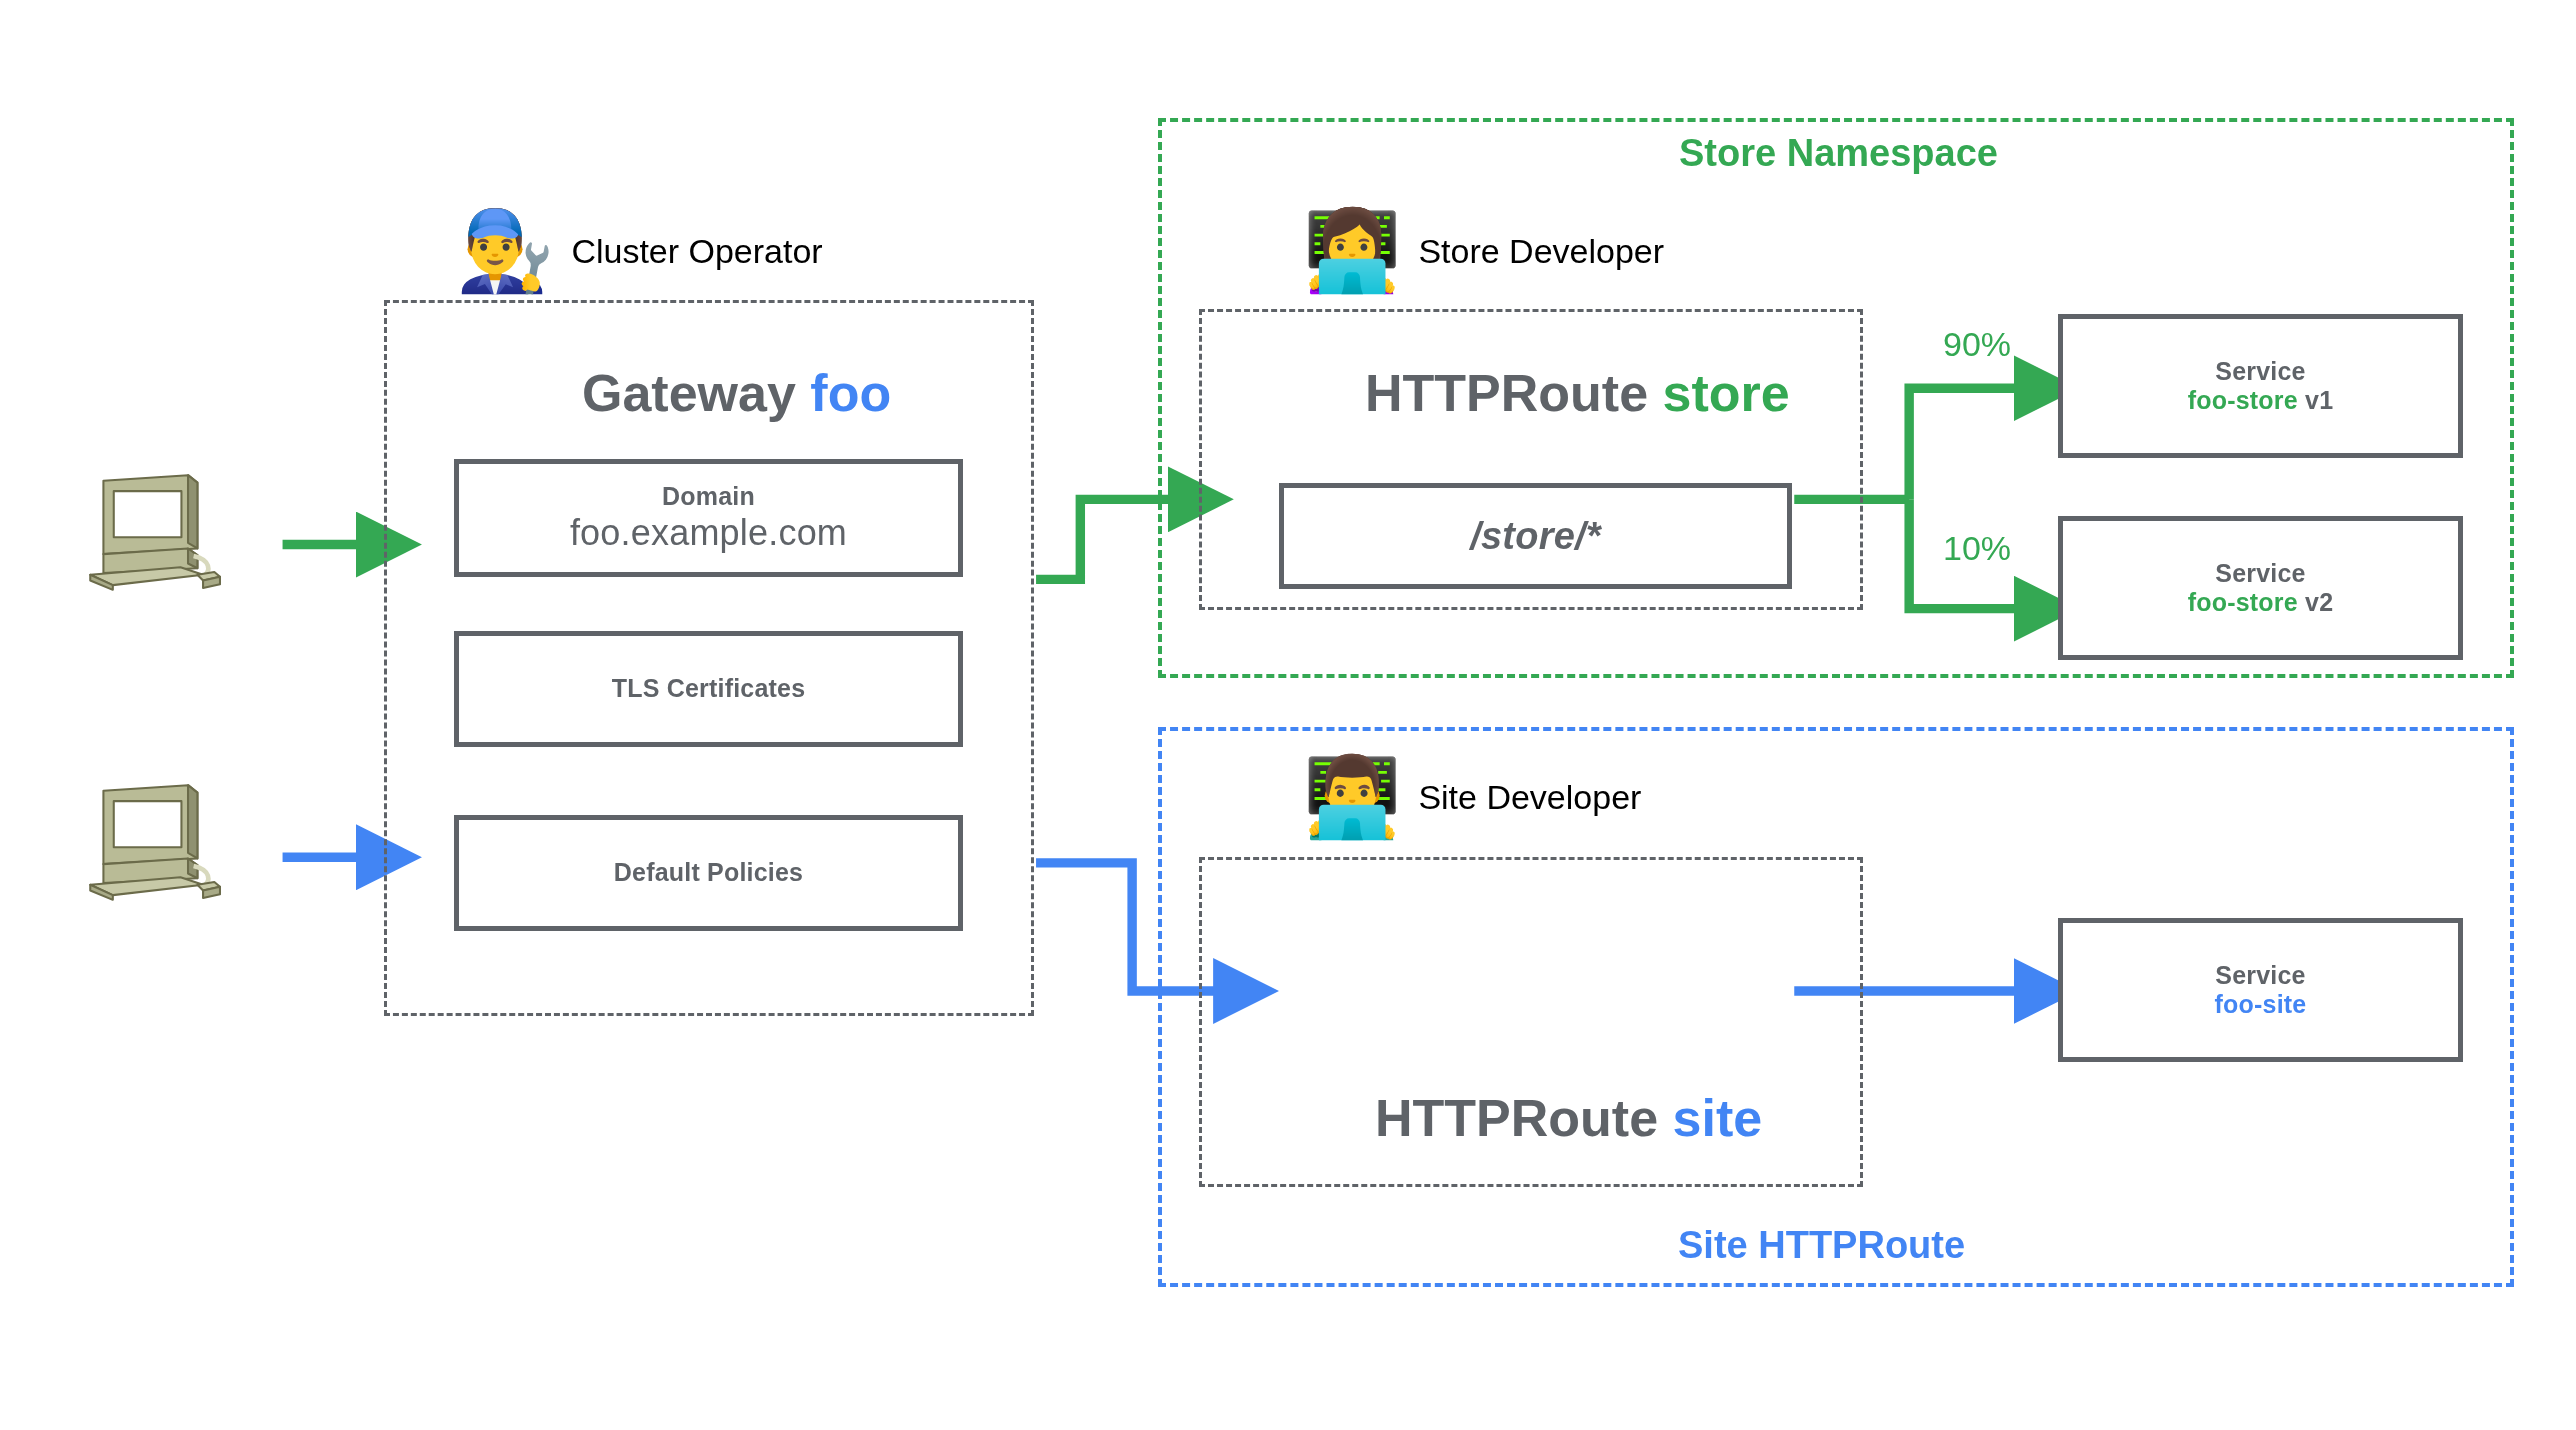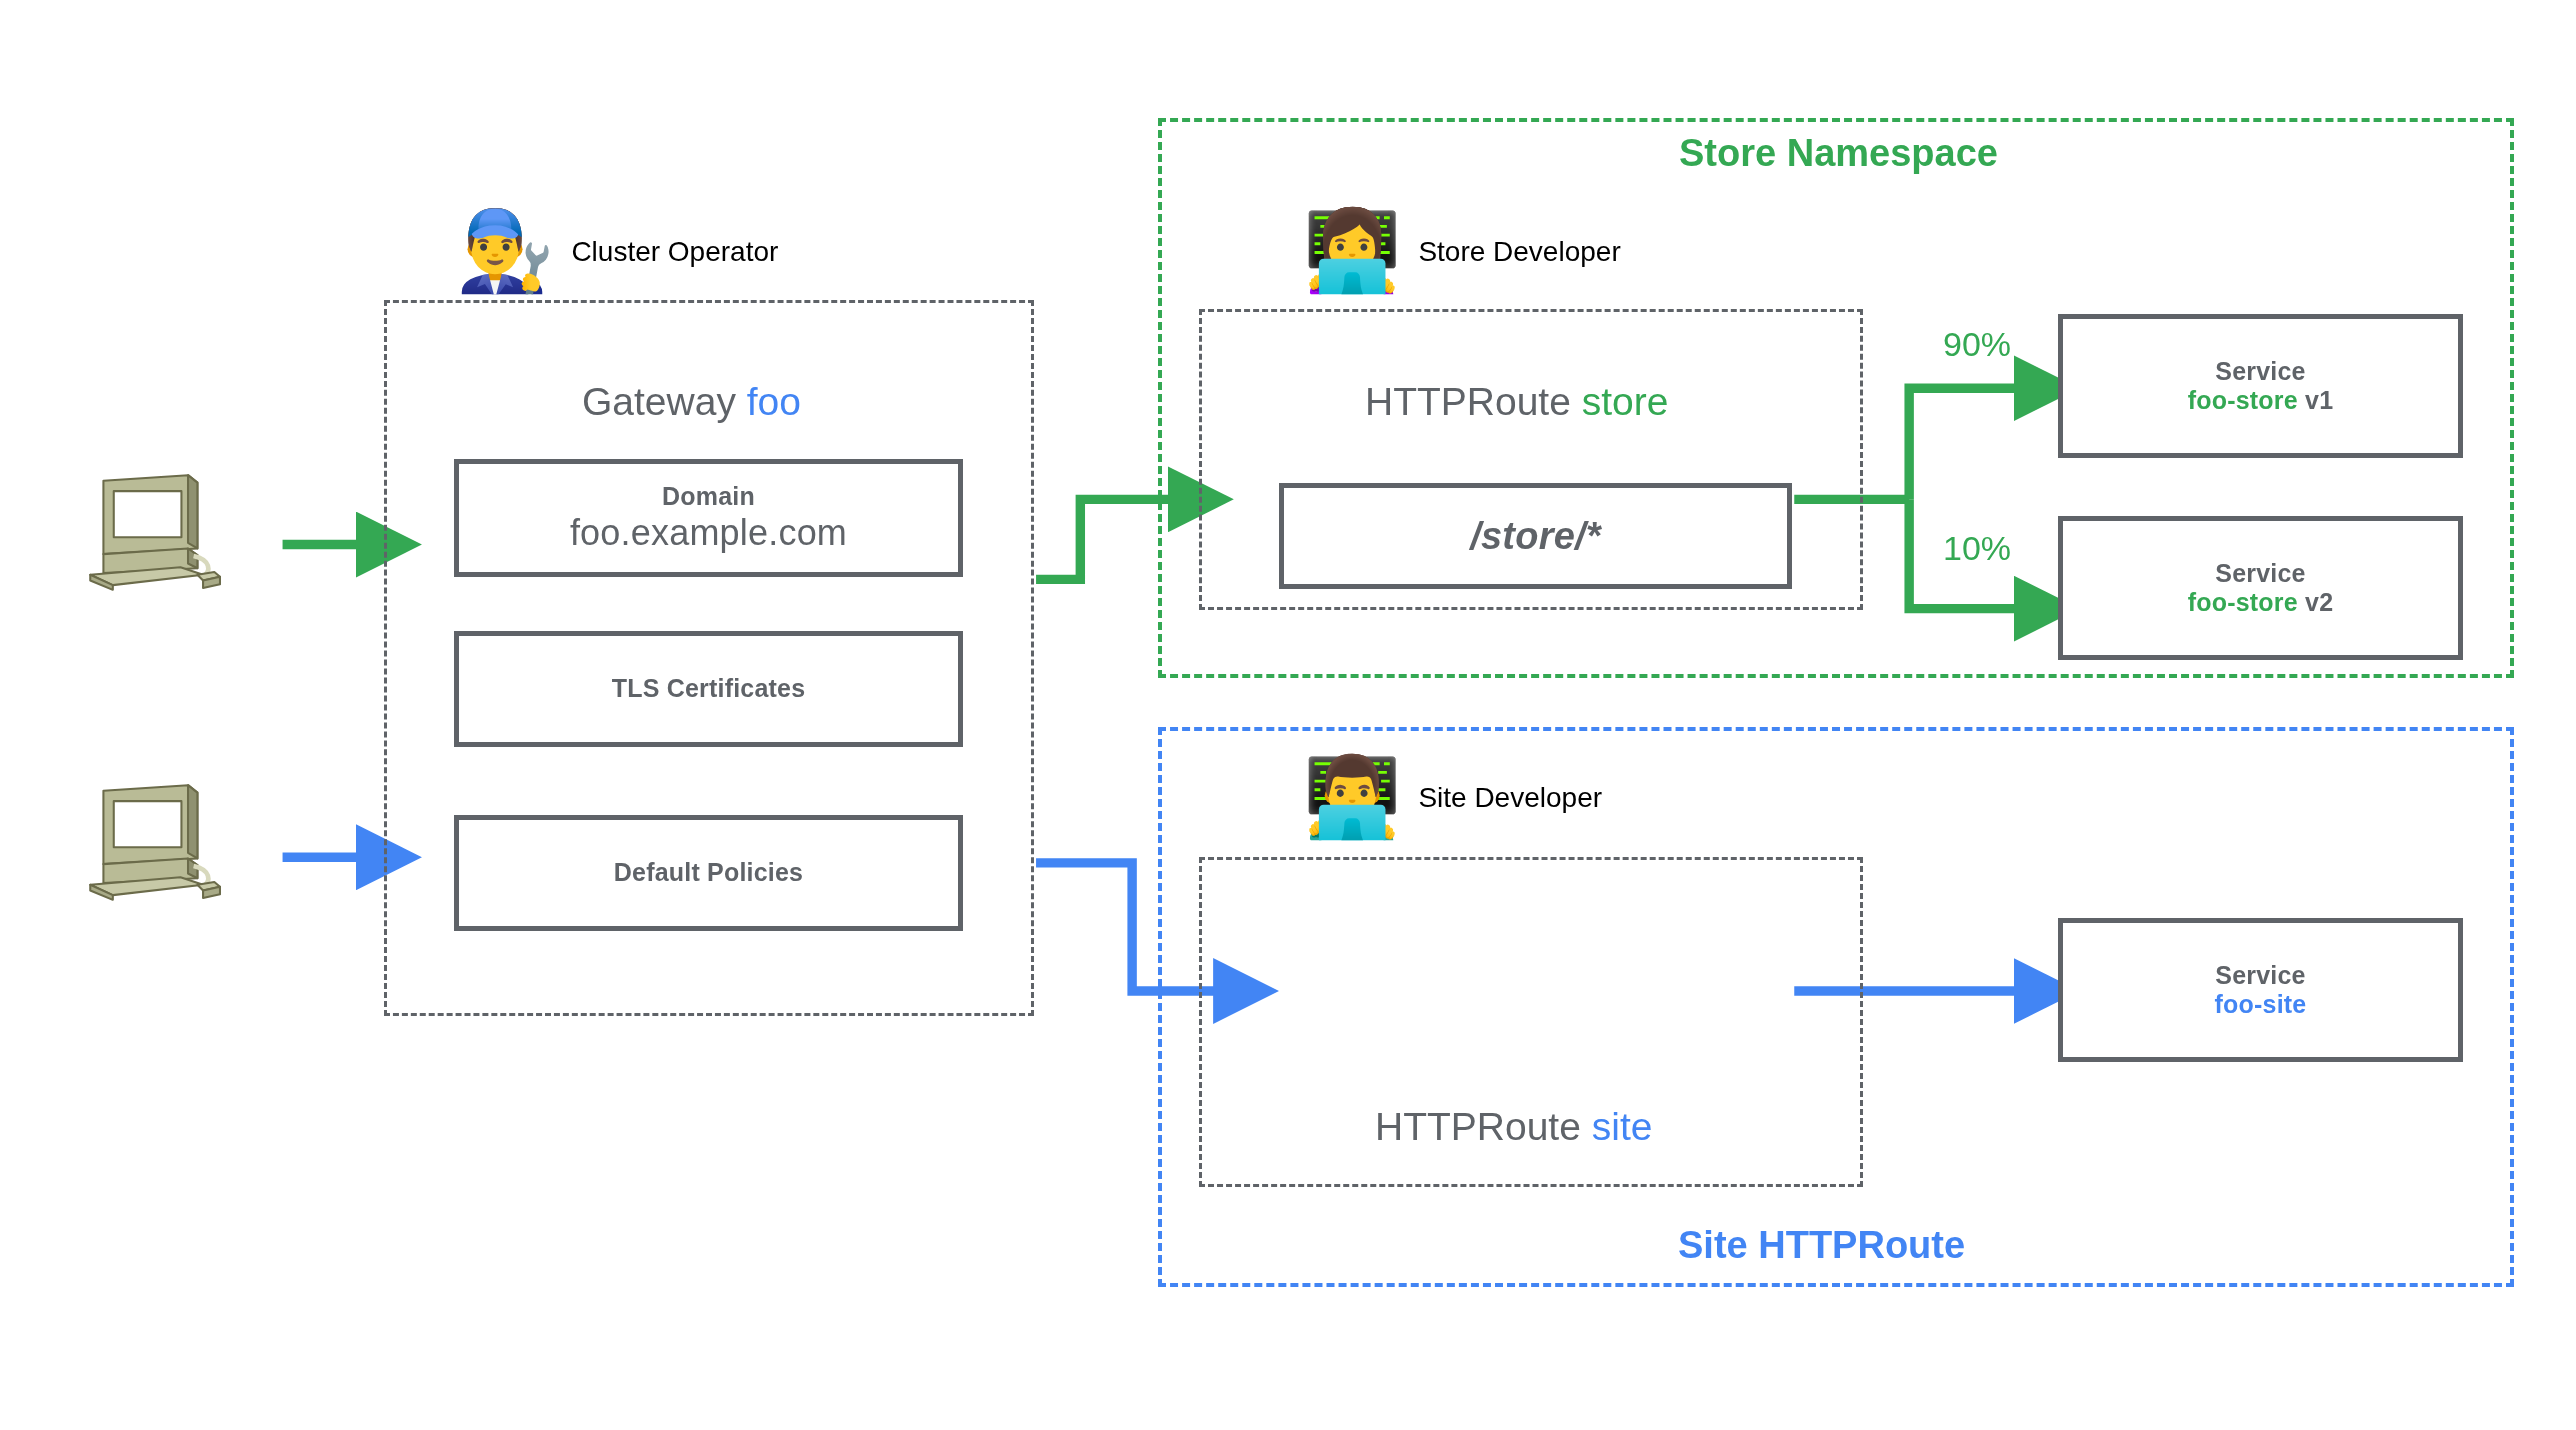--- a/index.html
+++ b/index.html
@@ -64,25 +64,24 @@
     font-weight: bold;
     font-size: 38px;
   }
   .green-name { color: #34a853; }
   .blue-name  { color: #4285f4; }
   .gray-name  { color: #5f6368; }
 
   
   .heading {
     position: absolute;
-    font-size: 39px;
-    font-weight: normal;
+    font-size: 52px;
+    font-weight: bold;
     color: #5f6368;
     white-space: nowrap;
-    margin-top: 17px;
   }
   .ns-label {
     position: absolute;
     font-size: 38px;
     font-weight: bold;
     white-space: nowrap;
   }
   .ns-label-store { color: #34a853; }
   .ns-label-site  { color: #4285f4; }
 
@@ -93,21 +92,21 @@
     align-items: center;
     gap: 17px;
     white-space: nowrap;
   }
   .persona-emoji {
     font-size: 79px;
     line-height: 1;
     font-family: "DejaVu Sans", sans-serif;
   }
   .persona-label {
-    font-size: 28px;
+    font-size: 34px;
     color: #000000;
     font-weight: normal;
   }
 
   
   .computer {
     position: absolute;
     width: 160px;
     height: 141px;
   }

